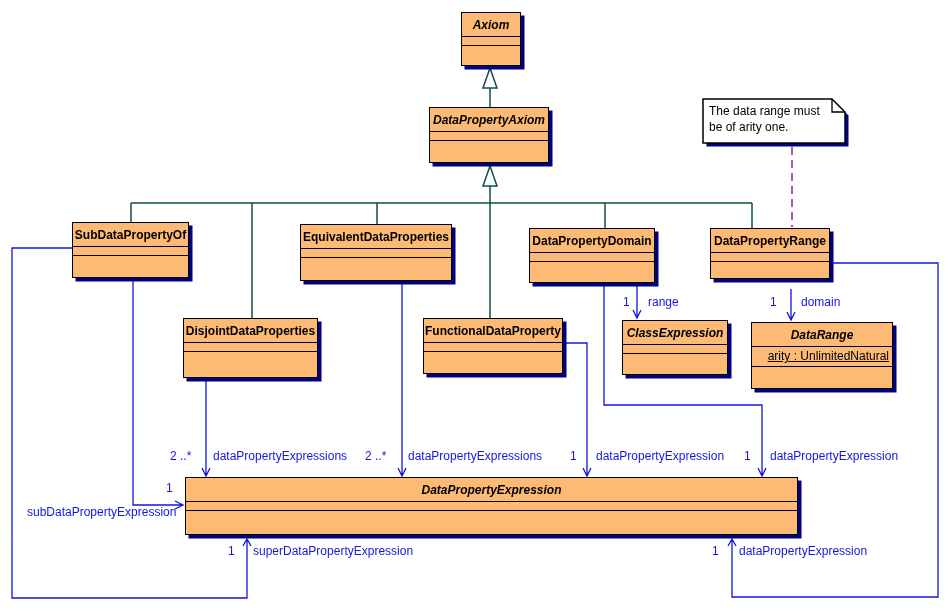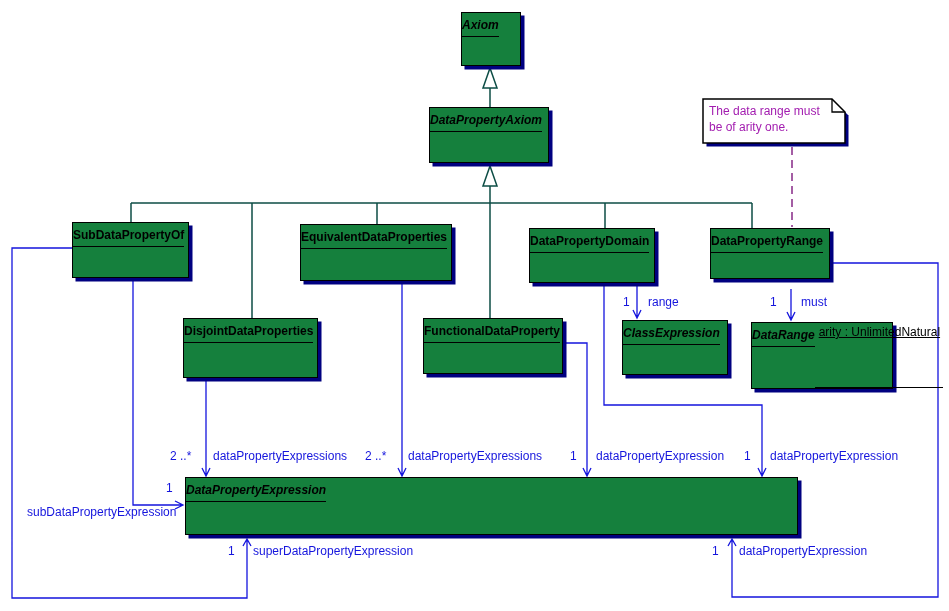--- a/index.html
+++ b/index.html
@@ -1,30 +1,30 @@
 <!DOCTYPE html>
 <html><head>
 <meta charset="utf-8">
 <style>
   html,body{margin:0;padding:0;background:#ffffff;}
   body{font-family:"Liberation Sans",sans-serif;}
   #canvas{position:relative;width:949px;height:611px;background:#fff;overflow:hidden;}
   svg.wires{position:absolute;left:0;top:0;z-index:1;}
 
-  .cls{position:absolute;z-index:2;background:#15803d;border:1.5px solid #000;
-       box-shadow:3.5px 3.5px 0 0 #000080;display:flex;box-sizing:border-box;}
+  .cls{position:absolute;z-index:2;background:#fdba74;border:1.5px solid #000;
+       box-shadow:3.5px 3.5px 0 0 #000080;display:flex;flex-direction:column;box-sizing:border-box;text-align:right;}
   .cls-title{height:23px;border-bottom:1.5px solid #000;display:flex;align-items:center;justify-content:center;
        font-size:12px;font-weight:bold;color:#000;white-space:nowrap;overflow:visible;}
   .cls-title.abstract{font-style:italic;}
   .cls-attrs{height:8px;border-bottom:1.5px solid #000;text-decoration:underline;}
   .cls-attrs.has-text{height:auto;padding:2px 3px 3px 4px;font-size:12px;color:#000;white-space:nowrap;}
   .cls-ops{flex:1;}
 
   .lbl{position:absolute;z-index:3;color:#1515dd;font-size:12px;white-space:nowrap;}
-  .note-text{position:absolute;z-index:3;left:709px;top:103px;width:128px;font-size:12px;line-height:16px;color:#a21caf;}
+  .note-text{position:absolute;z-index:3;left:709px;top:103px;width:128px;font-size:12px;line-height:16px;color:#000000;}
 </style>
 </head>
 <body>
 
 <div id="canvas">
 
   <svg class="wires" width="949" height="611" viewBox="0 0 949 611">
 
     <g>
       <polygon points="706.5,102.5 835.5,102.5 848.5,115.5 848.5,146.5 706.5,146.5" fill="#000080"></polygon>
@@ -142,21 +142,21 @@
   <div class="lbl" style="left:570px;top:449px">1</div>
   <div class="lbl" style="left:596px;top:449px">dataPropertyExpression</div>
 
   <div class="lbl" style="left:744px;top:449px">1</div>
   <div class="lbl" style="left:770px;top:449px">dataPropertyExpression</div>
 
   <div class="lbl" style="left:623px;top:295px">1</div>
   <div class="lbl" style="left:648px;top:295px">range</div>
 
   <div class="lbl" style="left:770px;top:295px">1</div>
-  <div class="lbl" style="left:801px;top:295px">must</div>
+  <div class="lbl" style="left:801px;top:295px">domain</div>
 
   <div class="lbl" style="left:166px;top:481px">1</div>
   <div class="lbl" style="left:27px;top:505px">subDataPropertyExpression</div>
 
   <div class="lbl" style="left:228px;top:544px">1</div>
   <div class="lbl" style="left:253px;top:544px">superDataPropertyExpression</div>
 
   <div class="lbl" style="left:712px;top:544px">1</div>
   <div class="lbl" style="left:739px;top:544px">dataPropertyExpression</div>
 

